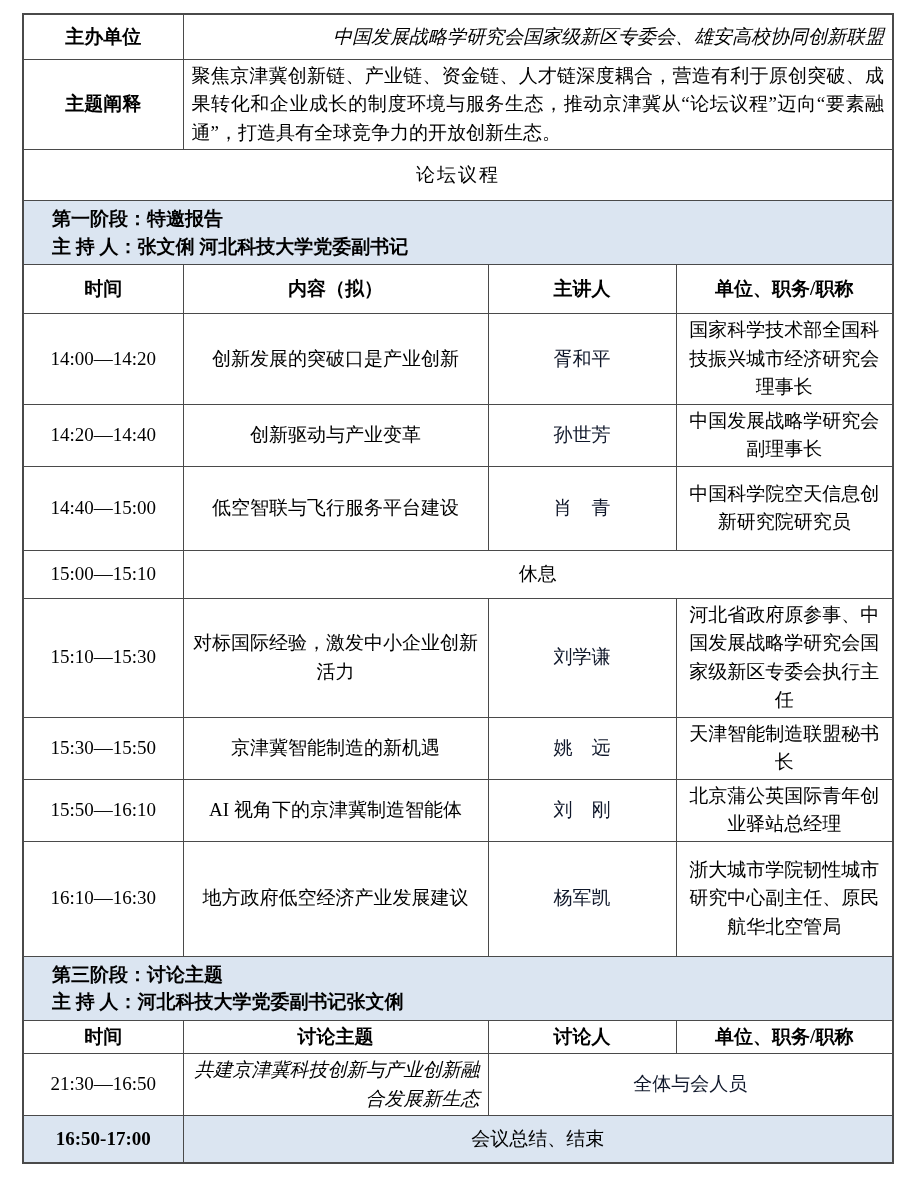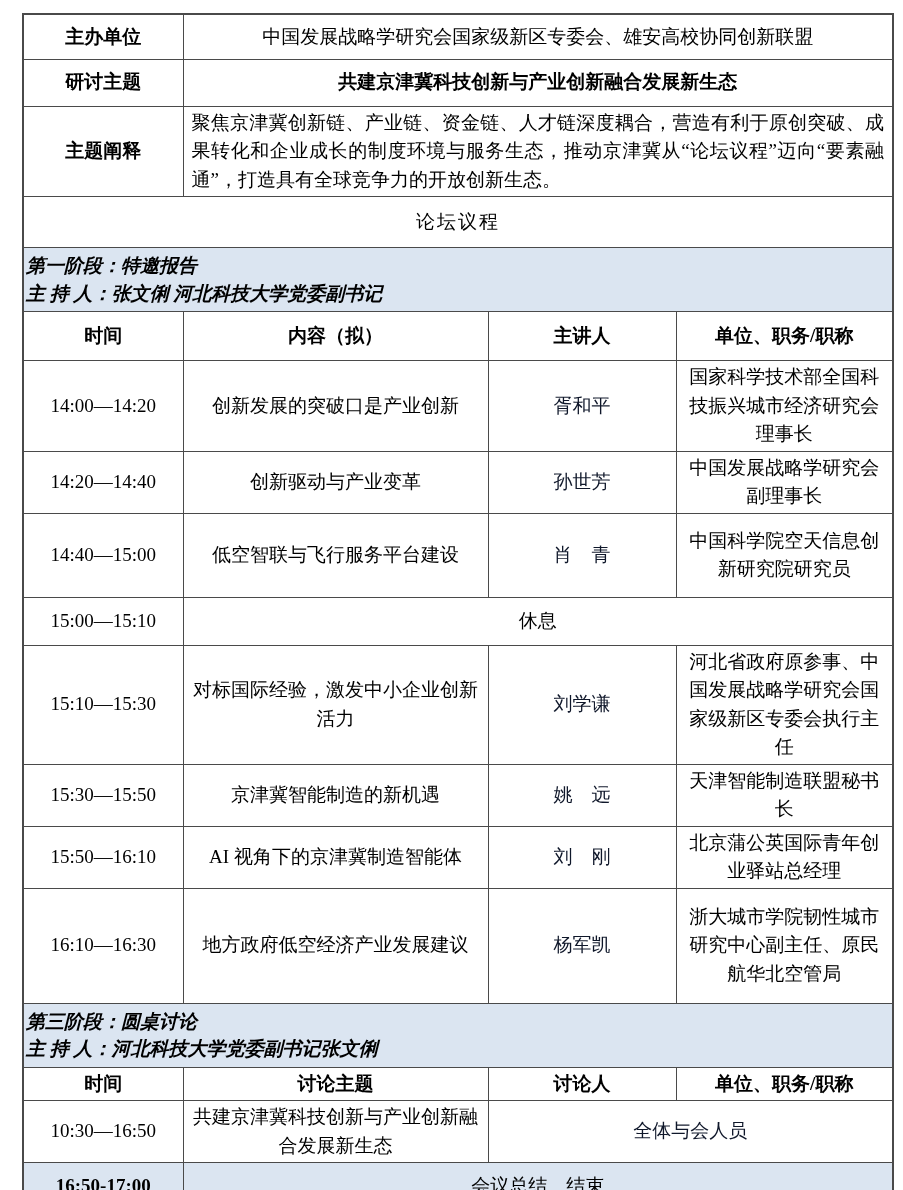--- a/index.html
+++ b/index.html
@@ -17,31 +17,30 @@
   }
   td {
     border:1px solid #4a4a4a;
     font-size:19px;
     vertical-align:middle;
     text-align:center;
     padding:2px 8px;
     line-height:1.5;
     overflow:hidden;
   }
-  td.left { text-align:center; }
+  td.left { text-align:right;font-style:italic; }
   td.justify { text-align:justify; }
   .bold { font-weight:bold;margin-left:26px; }
   .blue { color:#0f172a; }
   tr.band td {
     background:#dbe5f1;
     text-align:left;
     font-weight:bold;
-    padding:4px 2px;
+    padding:4px 28px;
     line-height:1.45;
-    font-style:italic;
   }
   tr.header-row td { font-weight:bold; }
   tr.closing-row td { background:#dbe5f1; }
   .agenda-title-cell { letter-spacing:2px; }
 </style>
 </head>
 <body>
 
 <div class="page">
   <table class="agenda">
@@ -49,24 +48,20 @@
       <col style="width:160px">
       <col style="width:305px">
       <col style="width:188px">
       <col style="width:217px">
     </colgroup>
 
     <tbody>
         <tr style="height:45px">
       <td class="bold">主办单位</td>
       <td class="left" colspan="3">中国发展战略学研究会国家级新区专委会、雄安高校协同创新联盟</td>
-    </tr>
-    <tr style="height:47px">
-      <td class="bold">研讨主题</td>
-      <td class="left bold" colspan="3">共建京津冀科技创新与产业创新融合发展新生态</td>
     </tr>
     <tr style="height:87px">
       <td class="bold">主题阐释</td>
       <td class="justify" colspan="3">聚焦京津冀创新链、产业链、资金链、人才链深度耦合，营造有利于原创突破、成果转化和企业成长的制度环境与服务生态，推动京津冀从“论坛议程”迈向“要素融通”，打造具有全球竞争力的开放创新生态。</td>
     </tr>
 
     <tr style="height:51px">
       <td colspan="4" class="agenda-title-cell">论坛议程</td>
     </tr>
 
@@ -126,34 +121,34 @@
     </tr>
     <tr style="height:115px">
       <td>16:10—16:30</td>
       <td>地方政府低空经济产业发展建议</td>
       <td class="blue">杨军凯</td>
       <td>浙大城市学院韧性城市研究中心副主任、原民航华北空管局</td>
     </tr>
 
     <tr class="band" style="height:56px">
       <td colspan="4">
-        <div>第三阶段：圆桌讨论</div>
+        <div>第三阶段：讨论主题</div>
         <div>主 持 人：河北科技大学党委副书记张文俐</div>
       </td>
     </tr>
 
     <tr class="header-row" style="height:32px">
       <td>时间</td>
       <td>讨论主题</td>
       <td>讨论人</td>
       <td>单位、职务/职称</td>
     </tr>
 
     <tr style="height:61px">
-      <td>10:30—16:50</td>
+      <td>21:30—16:50</td>
       <td class="left">共建京津冀科技创新与产业创新融合发展新生态</td>
       <td colspan="2" class="blue">全体与会人员</td>
     </tr>
 
     <tr class="closing-row" style="height:47px">
       <td class="bold">16:50-17:00</td>
       <td colspan="3">会议总结、结束</td>
     </tr>
 
   </tbody>

